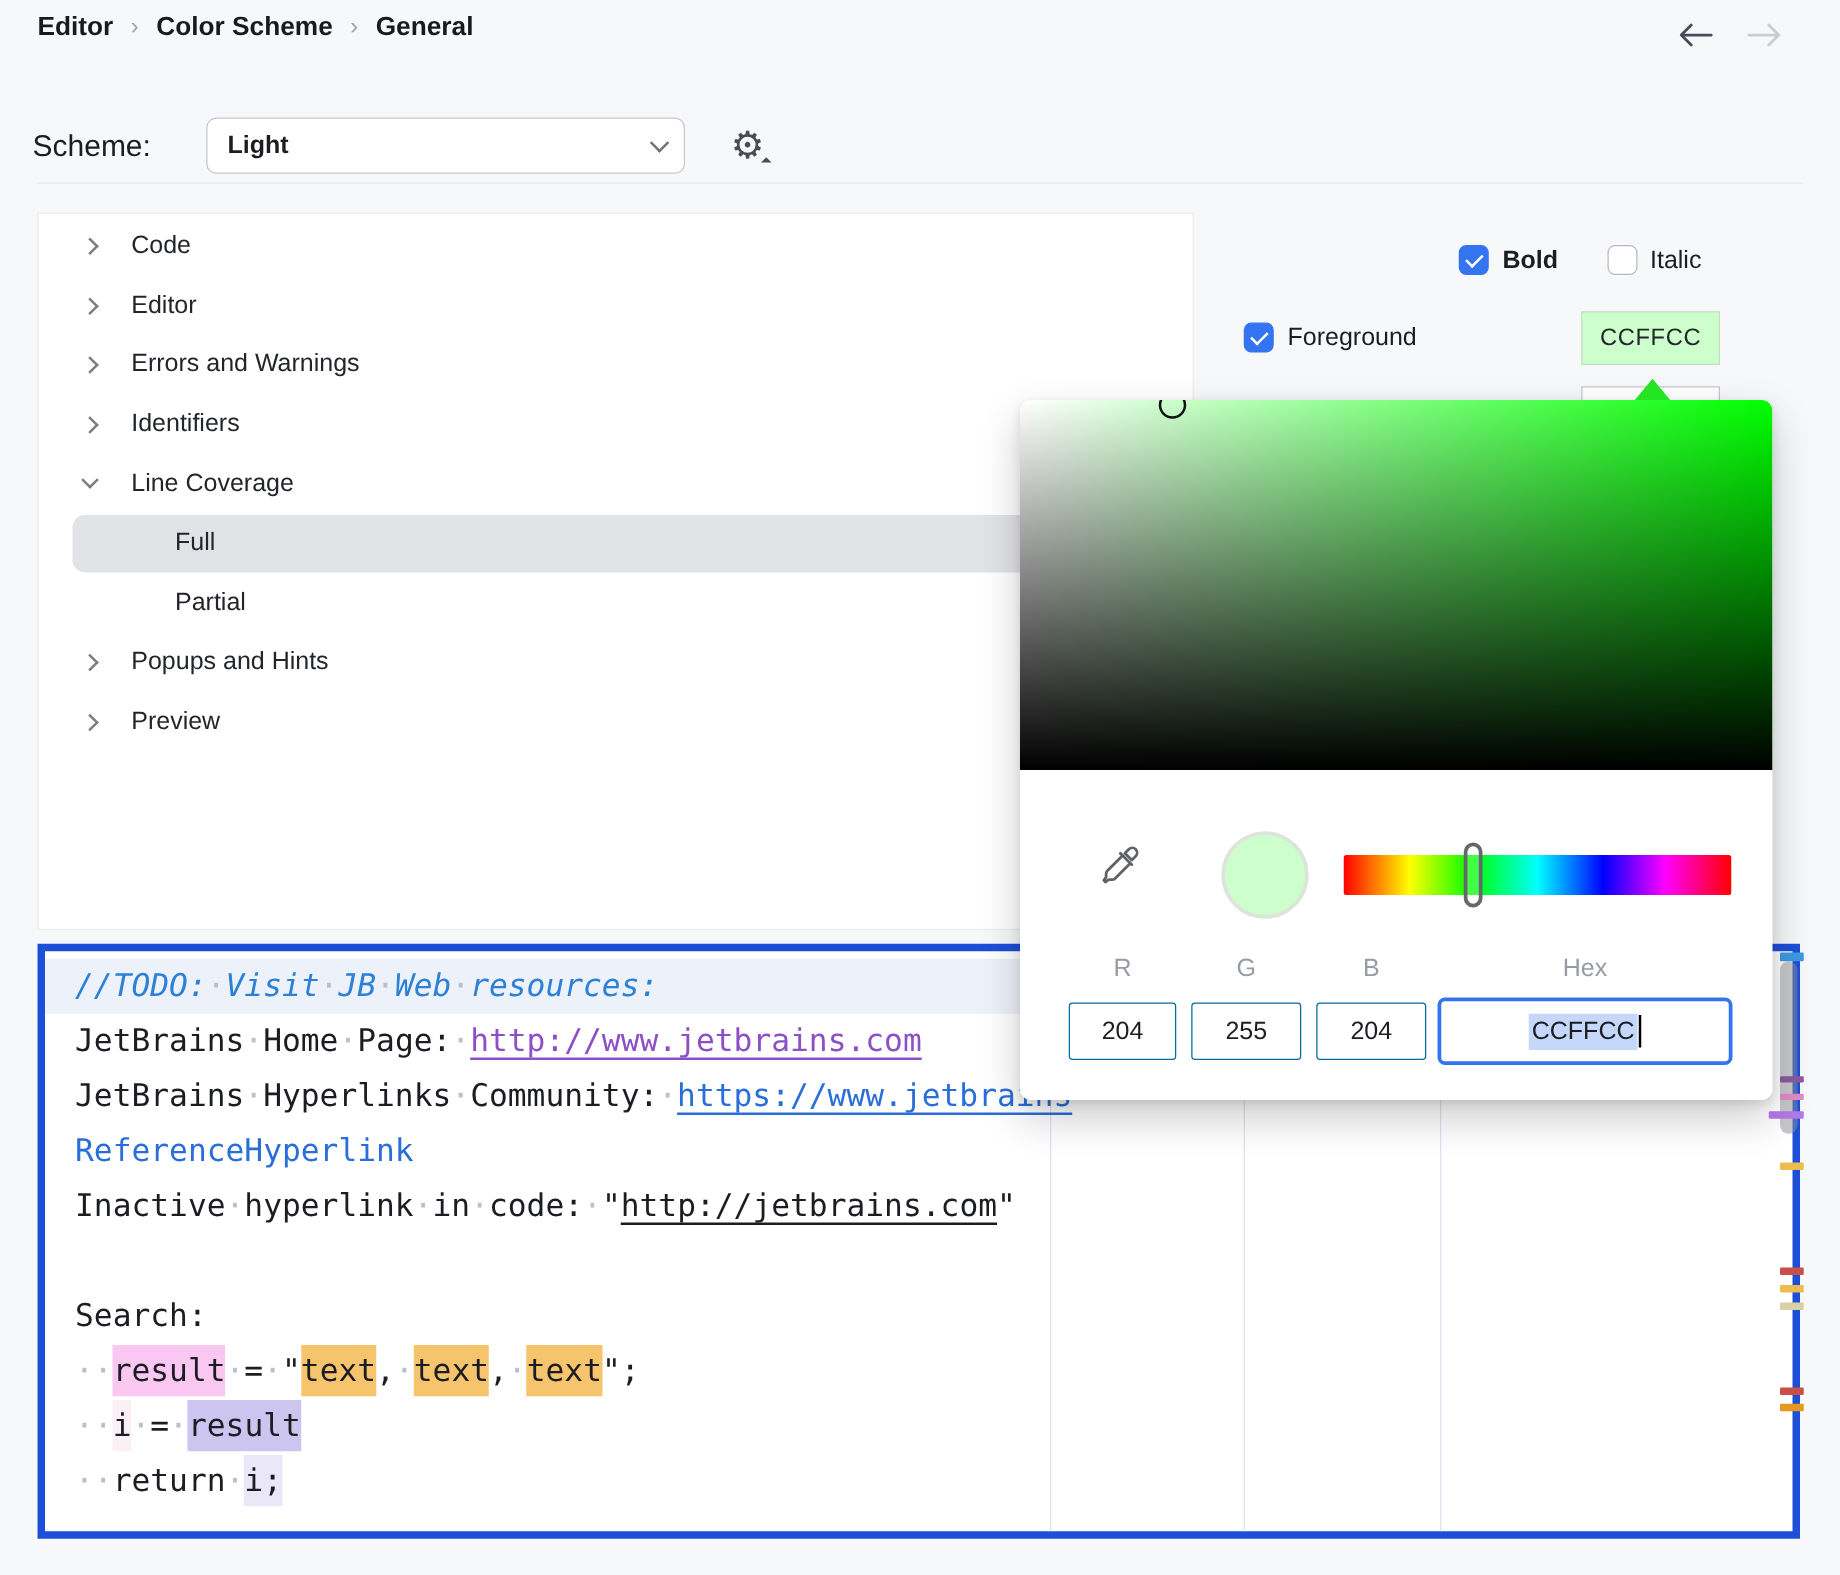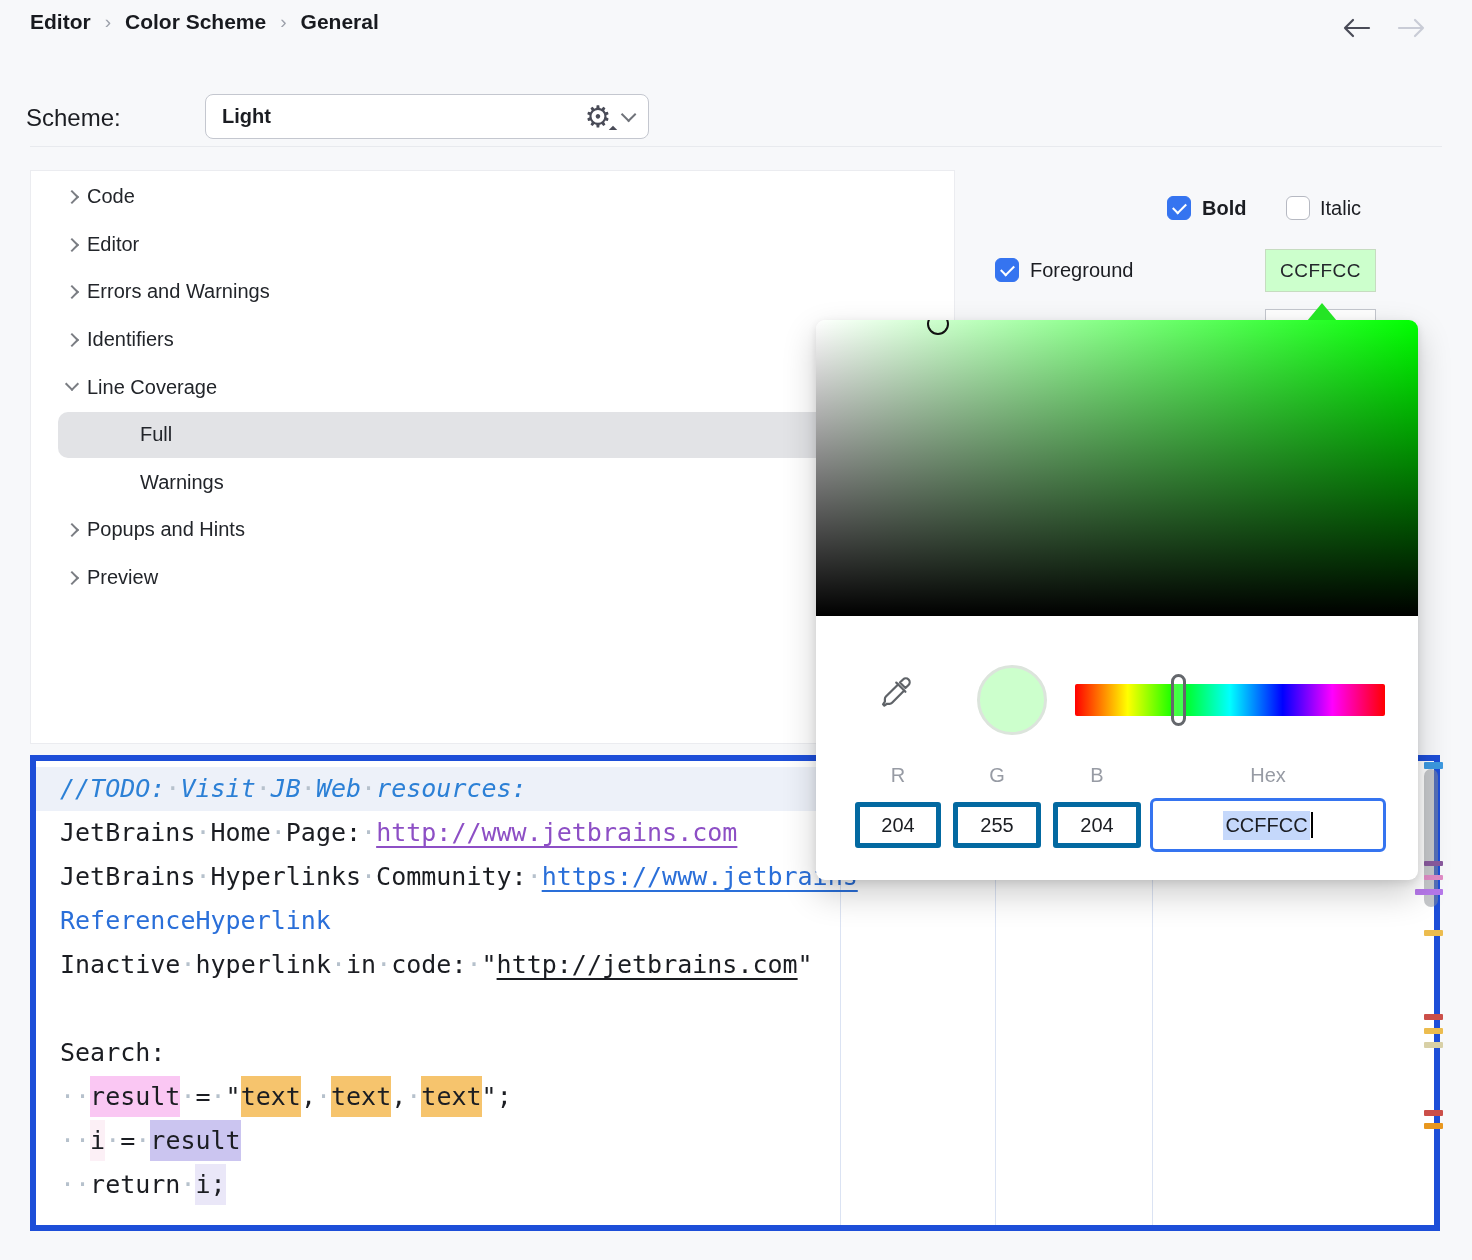--- a/index.html
+++ b/index.html
@@ -8,42 +8,42 @@
   #stage { position:relative; width:1472px; height:1260px; background:#f7f8fa; overflow:hidden; }
 
   
   .breadcrumb { position:absolute; left:30px; top:10px; display:flex; align-items:center; gap:14px;
                 font-size:21px; font-weight:700; color:#181a1f; }
   .breadcrumb .sep { color:#9ca0aa; font-weight:400; font-size:19px; }
   .nav-arrows { position:absolute; right:44px; top:16px; display:flex; gap:24px; }
   .nav-arrows svg { display:block; }
 
   .scheme-label { position:absolute; left:26px; top:104px; font-size:24px; }
-  .scheme-select { position:absolute; left:165px; top:94px; width:444px; height:45px; background:#fff;
+  .scheme-select { position:absolute; left:165px; top:94px; width:383px; height:45px; background:#fff;
                    border:1px solid #c4c7cf; border-radius:8px; display:flex; align-items:center;
-                   padding:0 16px;margin-left:40px; }
+                   padding:0 16px; }
   .scheme-select .val { font-weight:700; font-size:20px; }
   .scheme-select .chev { margin-left:auto; width:11px; height:11px; border-right:2px solid #70737a;
                          border-bottom:2px solid #70737a; transform:rotate(45deg) translateY(-3px); }
   .gear-btn { position:absolute; left:578px; top:96px; width:40px; height:42px; display:flex;
               align-items:center; justify-content:center; }
   .gear-btn .g { font-size:30px; color:#494b57; line-height:1; }
   .gear-btn .dd { position:absolute; right:2px; bottom:5px; width:0; height:0;
                   border-left:6px solid transparent; border-top:6px solid #494b57; transform:rotate(-45deg); }
   .hdr-divider { position:absolute; left:30px; top:146px; width:1412px; height:1px; background:#e8eaee; }
 
   
   .tree-panel { position:absolute; left:30px; top:170px; width:925px; height:574px; background:#fff;
                 border:1px solid #ebecf0; padding-top:2px; }
   .tree-row { position:relative; height:47.6px; display:flex; align-items:center; font-size:20px; color:#22252a; }
   .tree-row .chev { width:10px; height:10px; border-right:2px solid #7a7d83; border-bottom:2px solid #7a7d83;
                     position:absolute; left:36px; top:19px; }
   .tree-row .chev.collapsed { transform:rotate(-45deg); }
   .tree-row .chev.expanded  { transform:rotate(45deg); top:16px; }
-  .tree-row .tree-label { position:absolute; left:56px; white-space:nowrap; }
+  .tree-row .tree-label { position:absolute; left:74px; white-space:nowrap; }
   .tree-row.child .tree-label { left:109px; }
   .tree-row.selected::before { content:""; position:absolute; left:27px; right:4px; top:1px; bottom:1px;
                                background:#e2e3e6; border-radius:10px; }
   .tree-row .tree-label { z-index:1; }
 
   
   .cb { position:absolute; width:24px; height:24px; border-radius:6px; background:#fff;
         border:1.5px solid #b6b9c2; }
   .cb.checked { background:#3574f0; border-color:#3574f0; }
   .cb.checked::after { content:""; position:absolute; left:5px; top:6px; width:11px; height:6px;
@@ -69,21 +69,21 @@
                border:2.5px solid #111; }
   .eyedropper { position:absolute; left:60px; top:352px; width:40px; height:40px; display:flex;
                 align-items:center; justify-content:center; }
   .color-preview { position:absolute; left:161px; top:345px; width:70px; height:70px; border-radius:50%;
                    background:#ccffcc; border:3px solid #dce4dc; }
   .hue-slider { position:absolute; left:259px; top:364px; width:310px; height:32px; border-radius:2px;
                 background:linear-gradient(to right,#f00 0%,#ff0 17%,#0f0 33%,#0ff 50%,#00f 67%,#f0f 83%,#f00 100%); }
   .hue-handle { position:absolute; left:355px; top:354px; width:15px; height:52px; border-radius:8px;
                 border:3px solid #64676c; background:rgba(255,255,255,.25); }
   .fld-label { position:absolute; top:444px; font-size:20px; color:#979ba4; text-align:center; }
-  .field { position:absolute; top:482px; height:46px; background:#fff; border:5px solid #0369a1;
+  .field { position:absolute; top:482px; height:46px; background:#fff; border:1px solid #0369a1;
            border-radius:3px; display:flex; align-items:center; justify-content:center; font-size:20px; }
   .field.hex { top:478px; height:54px; border:3px solid #3574f0; border-radius:6px; }
   .field.hex .sel { background:#c5d8fb; padding:3px 2px; }
   .field.hex .caret { display:inline-block; width:2px; height:26px; background:#000; margin-left:1px; }
 
   
   .preview-pane { position:absolute; left:30px; top:755px; width:1410px; height:476px; background:#fff;
                   border:6px solid #1d4ed8; }
   .guide-line { position:absolute; top:0; bottom:0; width:1px; background:#dbe3f3; }
   .preview-code { position:absolute; left:0; top:6px; right:29px;
@@ -163,21 +163,21 @@
         <span class="tree-label">Identifiers</span>
       </div>
       <div class="tree-row">
         <span class="chev expanded"></span>
         <span class="tree-label">Line Coverage</span>
       </div>
       <div class="tree-row child selected">
         <span class="tree-label">Full</span>
       </div>
       <div class="tree-row child">
-        <span class="tree-label">Warnings</span>
+        <span class="tree-label">Partial</span>
       </div>
       <div class="tree-row">
         <span class="chev collapsed"></span>
         <span class="tree-label">Popups and Hints</span>
       </div>
       <div class="tree-row">
         <span class="chev collapsed"></span>
         <span class="tree-label">Preview</span>
       </div>
     </div>

